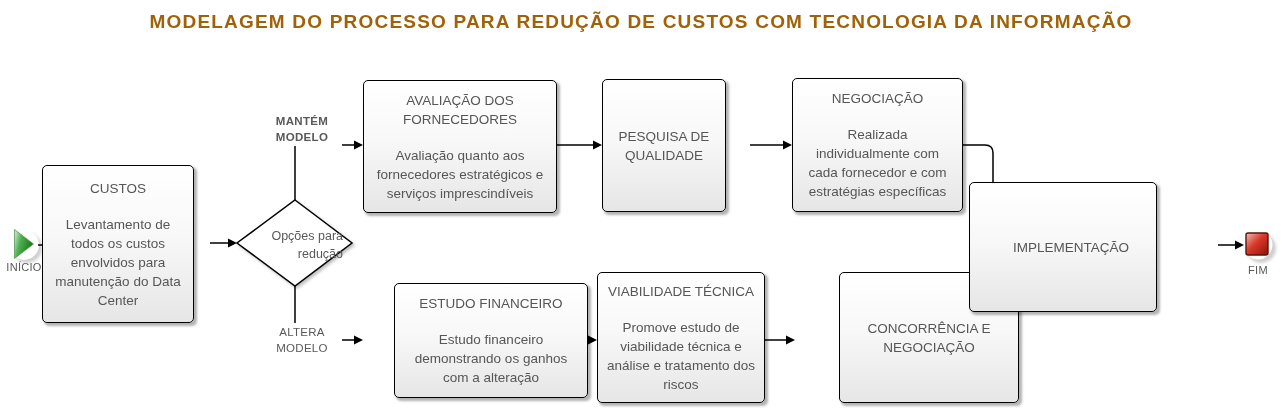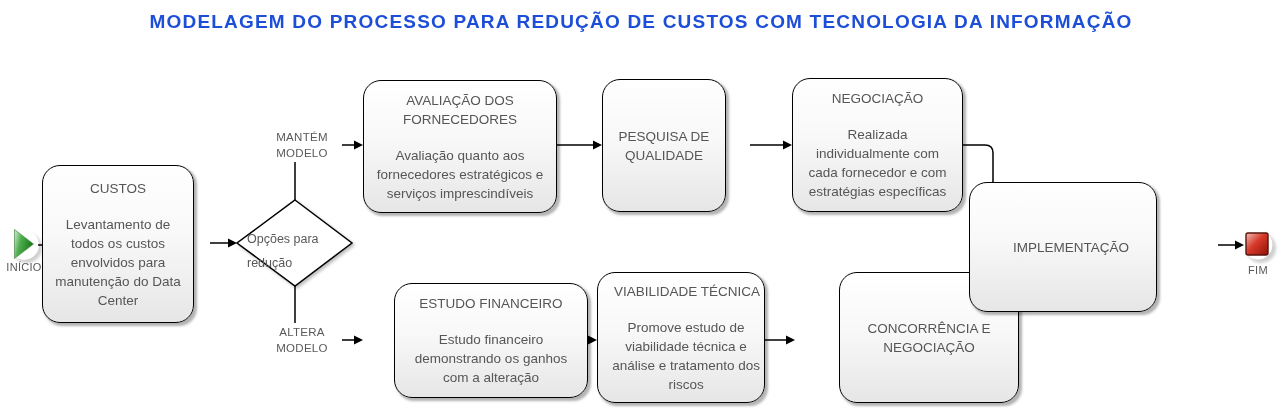--- a/index.html
+++ b/index.html
@@ -2,51 +2,51 @@
 <html><head>
 <meta charset="utf-8">
 <style>
   html,body{margin:0;padding:0;background:#ffffff;}
   .canvas{
     position:relative;width:1282px;height:408px;background:#ffffff;overflow:hidden;
     font-family:"Liberation Sans","DejaVu Sans",sans-serif;
   }
   .title{
     position:absolute;top:11px;left:0;right:0;text-align:center;
-    font-size:19px;font-weight:700;letter-spacing:1.2px;color:#1d4ed8;
+    font-size:19px;font-weight:700;letter-spacing:1.2px;color:#a16207;
   }
   svg.layer{position:absolute;left:0;top:0;z-index:1;}
   .box{
     position:absolute;z-index:2;box-sizing:border-box;
-    border:1.5px solid #000;border-radius:18px;
+    border:1.5px solid #000;border-radius:5px;
     background:linear-gradient(180deg,#ffffff 0%,#f8f8f8 45%,#e6e6e6 100%);
     box-shadow:2.5px 2.5px 2.5px rgba(0,0,0,0.30);
     display:flex;flex-direction:column;align-items:center;justify-content:center;
     gap:17px;padding:6px 4px;text-align:center;color:#565656;
     font-size:13.5px;line-height:19px;
   }
   .box .box-title,.box .box-body{white-space:pre-line;display:block;}
   .n-custos{left:42px;top:165px;width:152px;height:158px;}
   .n-aval  {left:363px;top:80px; width:194px;height:133px;}
   .n-pesq  {left:602px;top:79px; width:124px;height:133px;}
   .n-nego  {left:792px;top:78px; width:171px;height:134px;}
   .n-estu  {left:363px;top:283px;width:194px;height:115px;margin-left:31px;}
-  .n-viab  {left:597px;top:272px;width:168px;height:131px;align-items:flex-end;}
+  .n-viab  {left:597px;top:272px;width:168px;height:131px;}
   .n-conc  {left:795px;top:272px;width:180px;height:131px;margin-left:44px;}
   .n-impl  {left:969px;top:182px;width:188px;height:130px;padding-left:20px;}
   .branch-label{
     position:absolute;z-index:3;background:#ffffff;color:#595959;
     font-size:11.5px;line-height:16px;letter-spacing:0.3px;
     text-align:center;white-space:pre-line;padding:1px 2px;
   }
-  .bl-keep {left:262px;top:128px;width:76px;}
+  .bl-keep {left:262px;top:112px;width:76px;font-weight:bold;}
   .bl-alter{left:262px;top:323px;width:76px;}
   .diamond-label{
     position:absolute;z-index:3;left:247px;top:227px;width:96px;
-    text-align:left;color:#595959;font-size:12.5px;line-height:24px;white-space:pre-line;
+    text-align:right;color:#595959;font-size:12.5px;line-height:18px;white-space:pre-line;
   }
   .io-label{
     position:absolute;z-index:3;text-align:center;color:#595959;font-size:11px;letter-spacing:0.3px;
   }
   .io-start{left:-4px;top:261px;width:56px;}
   .io-end  {left:1234px;top:264px;width:48px;}
 </style>
 </head>
 <body>
 

